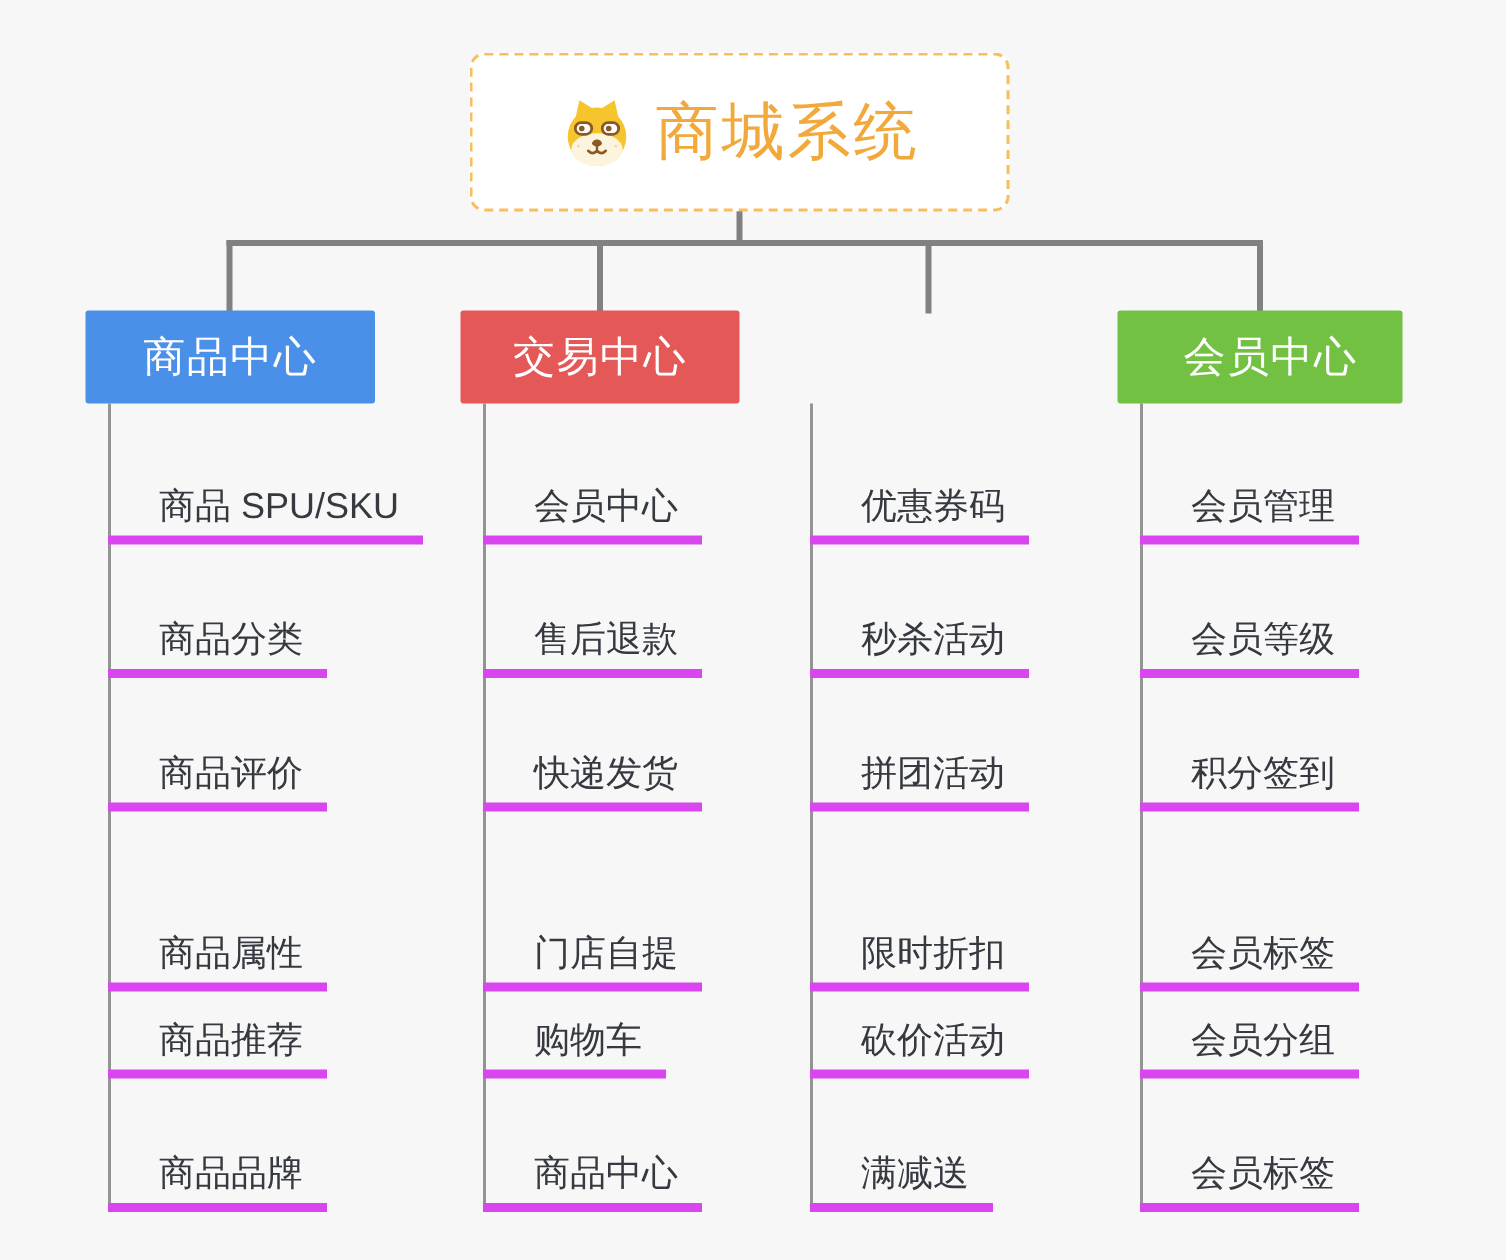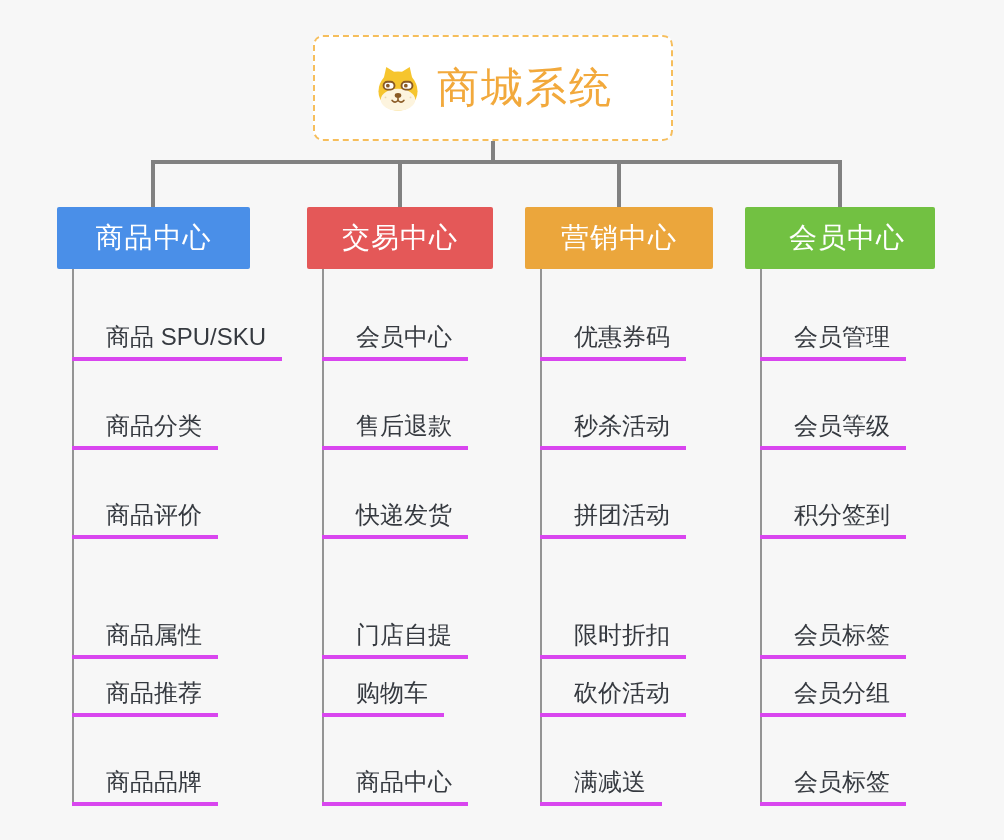--- a/index.html
+++ b/index.html
@@ -67,21 +67,21 @@
   }
   .c1{left:72px;}
   .c2{left:322px;}
   .c3{left:540px;}
   .c4{left:760px;}
   .item{
     position:absolute;left:0;
     height:38px;
     display:flex;align-items:flex-end;
     padding:0 16px 4px 34px;
-    border-bottom:4px solid #d946ef;
+    border-bottom:6px solid #d946ef;
     font-size:24px;
     color:#363a40;
     white-space:nowrap;
     cursor:pointer;
     box-sizing:content-box;
   }
   .item:nth-child(1){top:46px;}
   .item:nth-child(2){top:135px;}
   .item:nth-child(3){top:224px;}
   .item:nth-child(4){top:313px;margin-top:31px;}
@@ -114,21 +114,20 @@
       <path d="M32 44 L32 47.5" stroke="#8a5a25" stroke-width="2" stroke-linecap="round"></path>
       <path d="M24.5 48 Q28.2 52 32 48 Q35.8 52 39.5 48" stroke="#8a5a25" stroke-width="2.2" fill="none" stroke-linecap="round"></path>
       <circle cx="16" cy="44" r="1.2" fill="#e8d9b4"></circle>
       <circle cx="48" cy="44" r="1.2" fill="#e8d9b4"></circle>
     </svg>
     <span class="root-title">商城系统</span>
   </div>
 
   <div class="branch-box bb1" style="background: rgb(74, 143, 232);">商品中心</div>
   <div class="branch-box bb2" style="background: rgb(228, 88, 88);">交易中心</div>
-  <div class="branch-box bb3" style="background: rgb(235, 166, 60);">营销中心</div>
   <div class="branch-box bb4" style="background: rgb(114, 193, 66); padding-left: 14px;">会员中心</div>
 
   <div class="col c1">
     <div class="item">商品 SPU/SKU</div>
     <div class="item">商品分类</div>
     <div class="item">商品评价</div>
     <div class="item">商品属性</div>
     <div class="item">商品推荐</div>
     <div class="item">商品品牌</div>
   </div>

